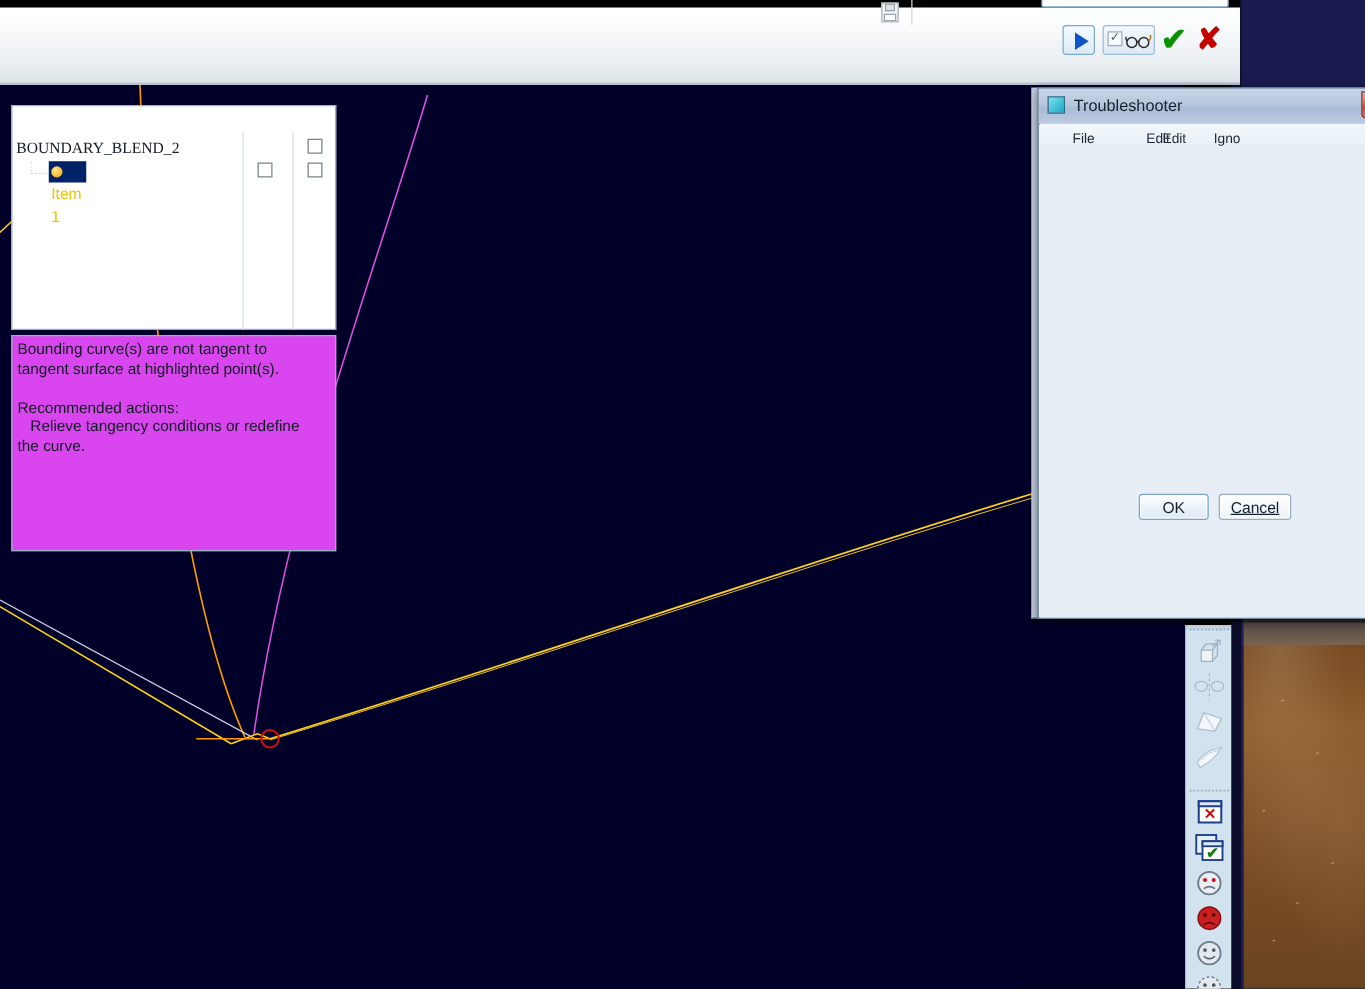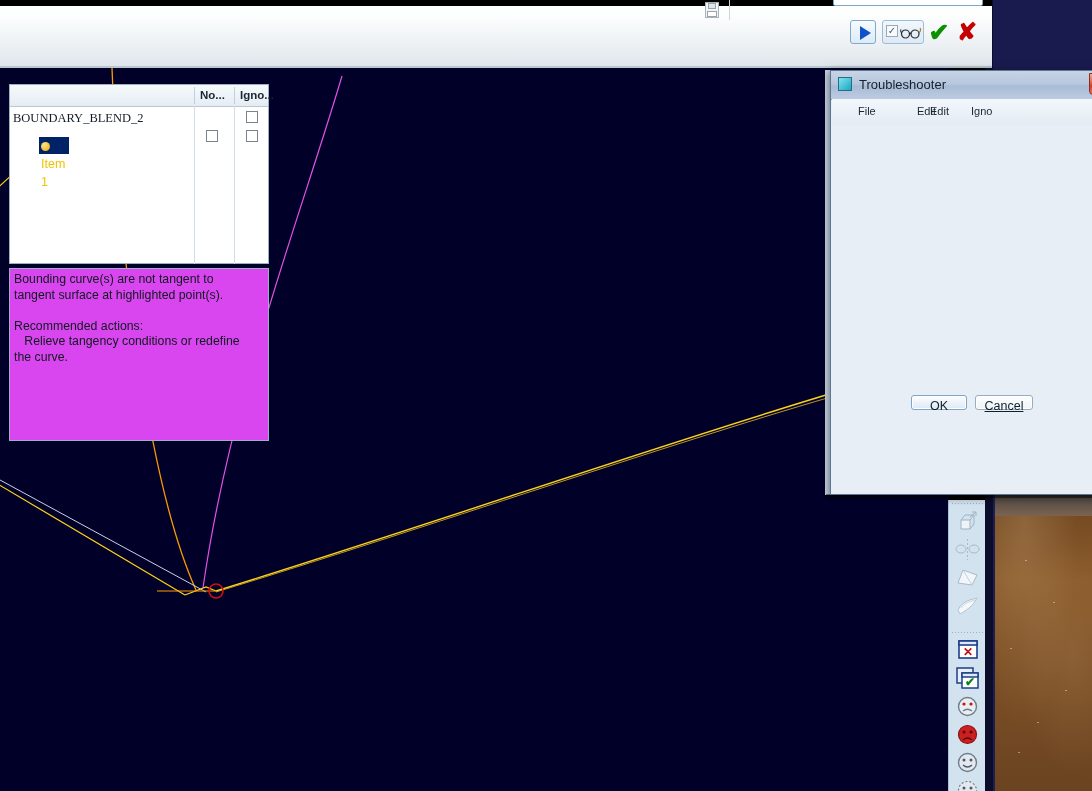--- a/index.html
+++ b/index.html
@@ -97,32 +97,32 @@
        background:linear-gradient(#f7fafc,#e4ecf3);border-bottom:1px solid #b9c8d6;}
   .th-div{position:absolute;top:2px;width:1px;height:17px;background:#c3d0dc;}
   .th-label{position:absolute;top:3px;height:15px;line-height:15px;font-size:11.5px;font-weight:bold;color:#1a2630;}
   .col-div{position:absolute;top:21px;width:1px;height:158px;background:#d3dde6;}
   .tree-root{position:absolute;left:3px;top:24px;font-size:12.5px;color:#131c25;line-height:18px;font-family:Liberation Serif, serif;}
   .tree-child{position:absolute;left:14px;top:44px;height:17px;}
   .tree-dots{position:absolute;left:0;top:9px;width:14px;height:1px;
        background-image:radial-gradient(#8e9aa5 45%, transparent 46%);background-size:3px 3px;}
   .tree-dots-v{position:absolute;left:0;top:0px;width:1px;height:10px;
        background-image:radial-gradient(#8e9aa5 45%, transparent 46%);background-size:3px 3px;}
-  .tree-sel{position:absolute;left:15px;top:8px;height:17px;background:#002266;padding:0 4px 0 2px;}
+  .tree-sel{position:absolute;left:15px;top:0;height:17px;background:#002266;padding:0 4px 0 2px;}
   .tree-bullet{display:inline-block;width:9px;height:9px;border-radius:50%;
        background:radial-gradient(circle at 35% 30%,#ffe48a,#f0a800);vertical-align:middle;margin-right:3px;}
   .tree-sel-label{font-size:12.5px;color:#f2c200;line-height:17px;vertical-align:middle;}
 
   .cb{position:absolute;width:12px;height:12px;background:#fff;border:1px solid #77848f;box-sizing:border-box;}
 
   .msg-panel{position:absolute;left:9px;top:268px;width:260px;height:173px;
        background:#d946ef;border:1px solid #9bb0c4;box-sizing:border-box;}
   .msg-text{position:absolute;left:4px;top:3px;width:252px;font-size:12.3px;color:#101820;line-height:15.5px;white-space:pre-wrap;}
 
-  .dlg-btn{position:absolute;top:395px;height:15px;border-radius:3px;box-sizing:border-box;
+  .dlg-btn{position:absolute;top:395px;height:21px;border-radius:3px;box-sizing:border-box;
        font-size:12.5px;color:#11202c;text-align:center;line-height:21px;}
   .btn-ok{left:911px;width:56px;background:linear-gradient(#fdfefe,#dce9f4);border:1px solid #7ba7c8;box-shadow:inset 0 0 0 1px #fff;}
   .btn-cancel{left:975px;width:58px;background:linear-gradient(#fdfefe,#eef3f7);border:1px solid #98aebf;box-shadow:inset 0 0 0 1px #fff;text-decoration:underline;}
 
   .dlg-leftedge{position:absolute;left:825px;top:70px;width:5px;height:425px;background:#c3cfe0;}
   .dlg-shadow-b{position:absolute;left:826px;top:494px;width:266px;height:4px;background:rgba(0,0,0,.45);}
 </style>
 </head>
 <body>
 
@@ -305,26 +305,20 @@
       <div class="menu-item" style="left:21px;">File</div>
       <div class="menu-item" style="left:48px;margin-left:32px;">Edit</div>
       <div class="menu-item" style="left:93px;">Edit</div>
       <div class="menu-item" style="left:134px;">Igno</div>
     </div>
 
     <div class="dlg-body"></div>
   </div>
 
   <div class="tree-panel">
-    <div class="tree-head">
-      <div class="th-div" style="left:184px;"></div>
-      <div class="th-div" style="left:224px;"></div>
-      <div class="th-label" style="left:190px;">No...</div>
-      <div class="th-label" style="left:230px;">Igno...</div>
-    </div>
     <div class="col-div" style="left:184px;"></div>
     <div class="col-div" style="left:224px;"></div>
 
     <div class="tree-root">BOUNDARY_BLEND_2</div>
     <div class="cb" style="left:236px;top:26px;"></div>
 
     <div class="tree-child">
       <div class="tree-dots-v"></div>
       <div class="tree-dots"></div>
       <div class="tree-sel">

